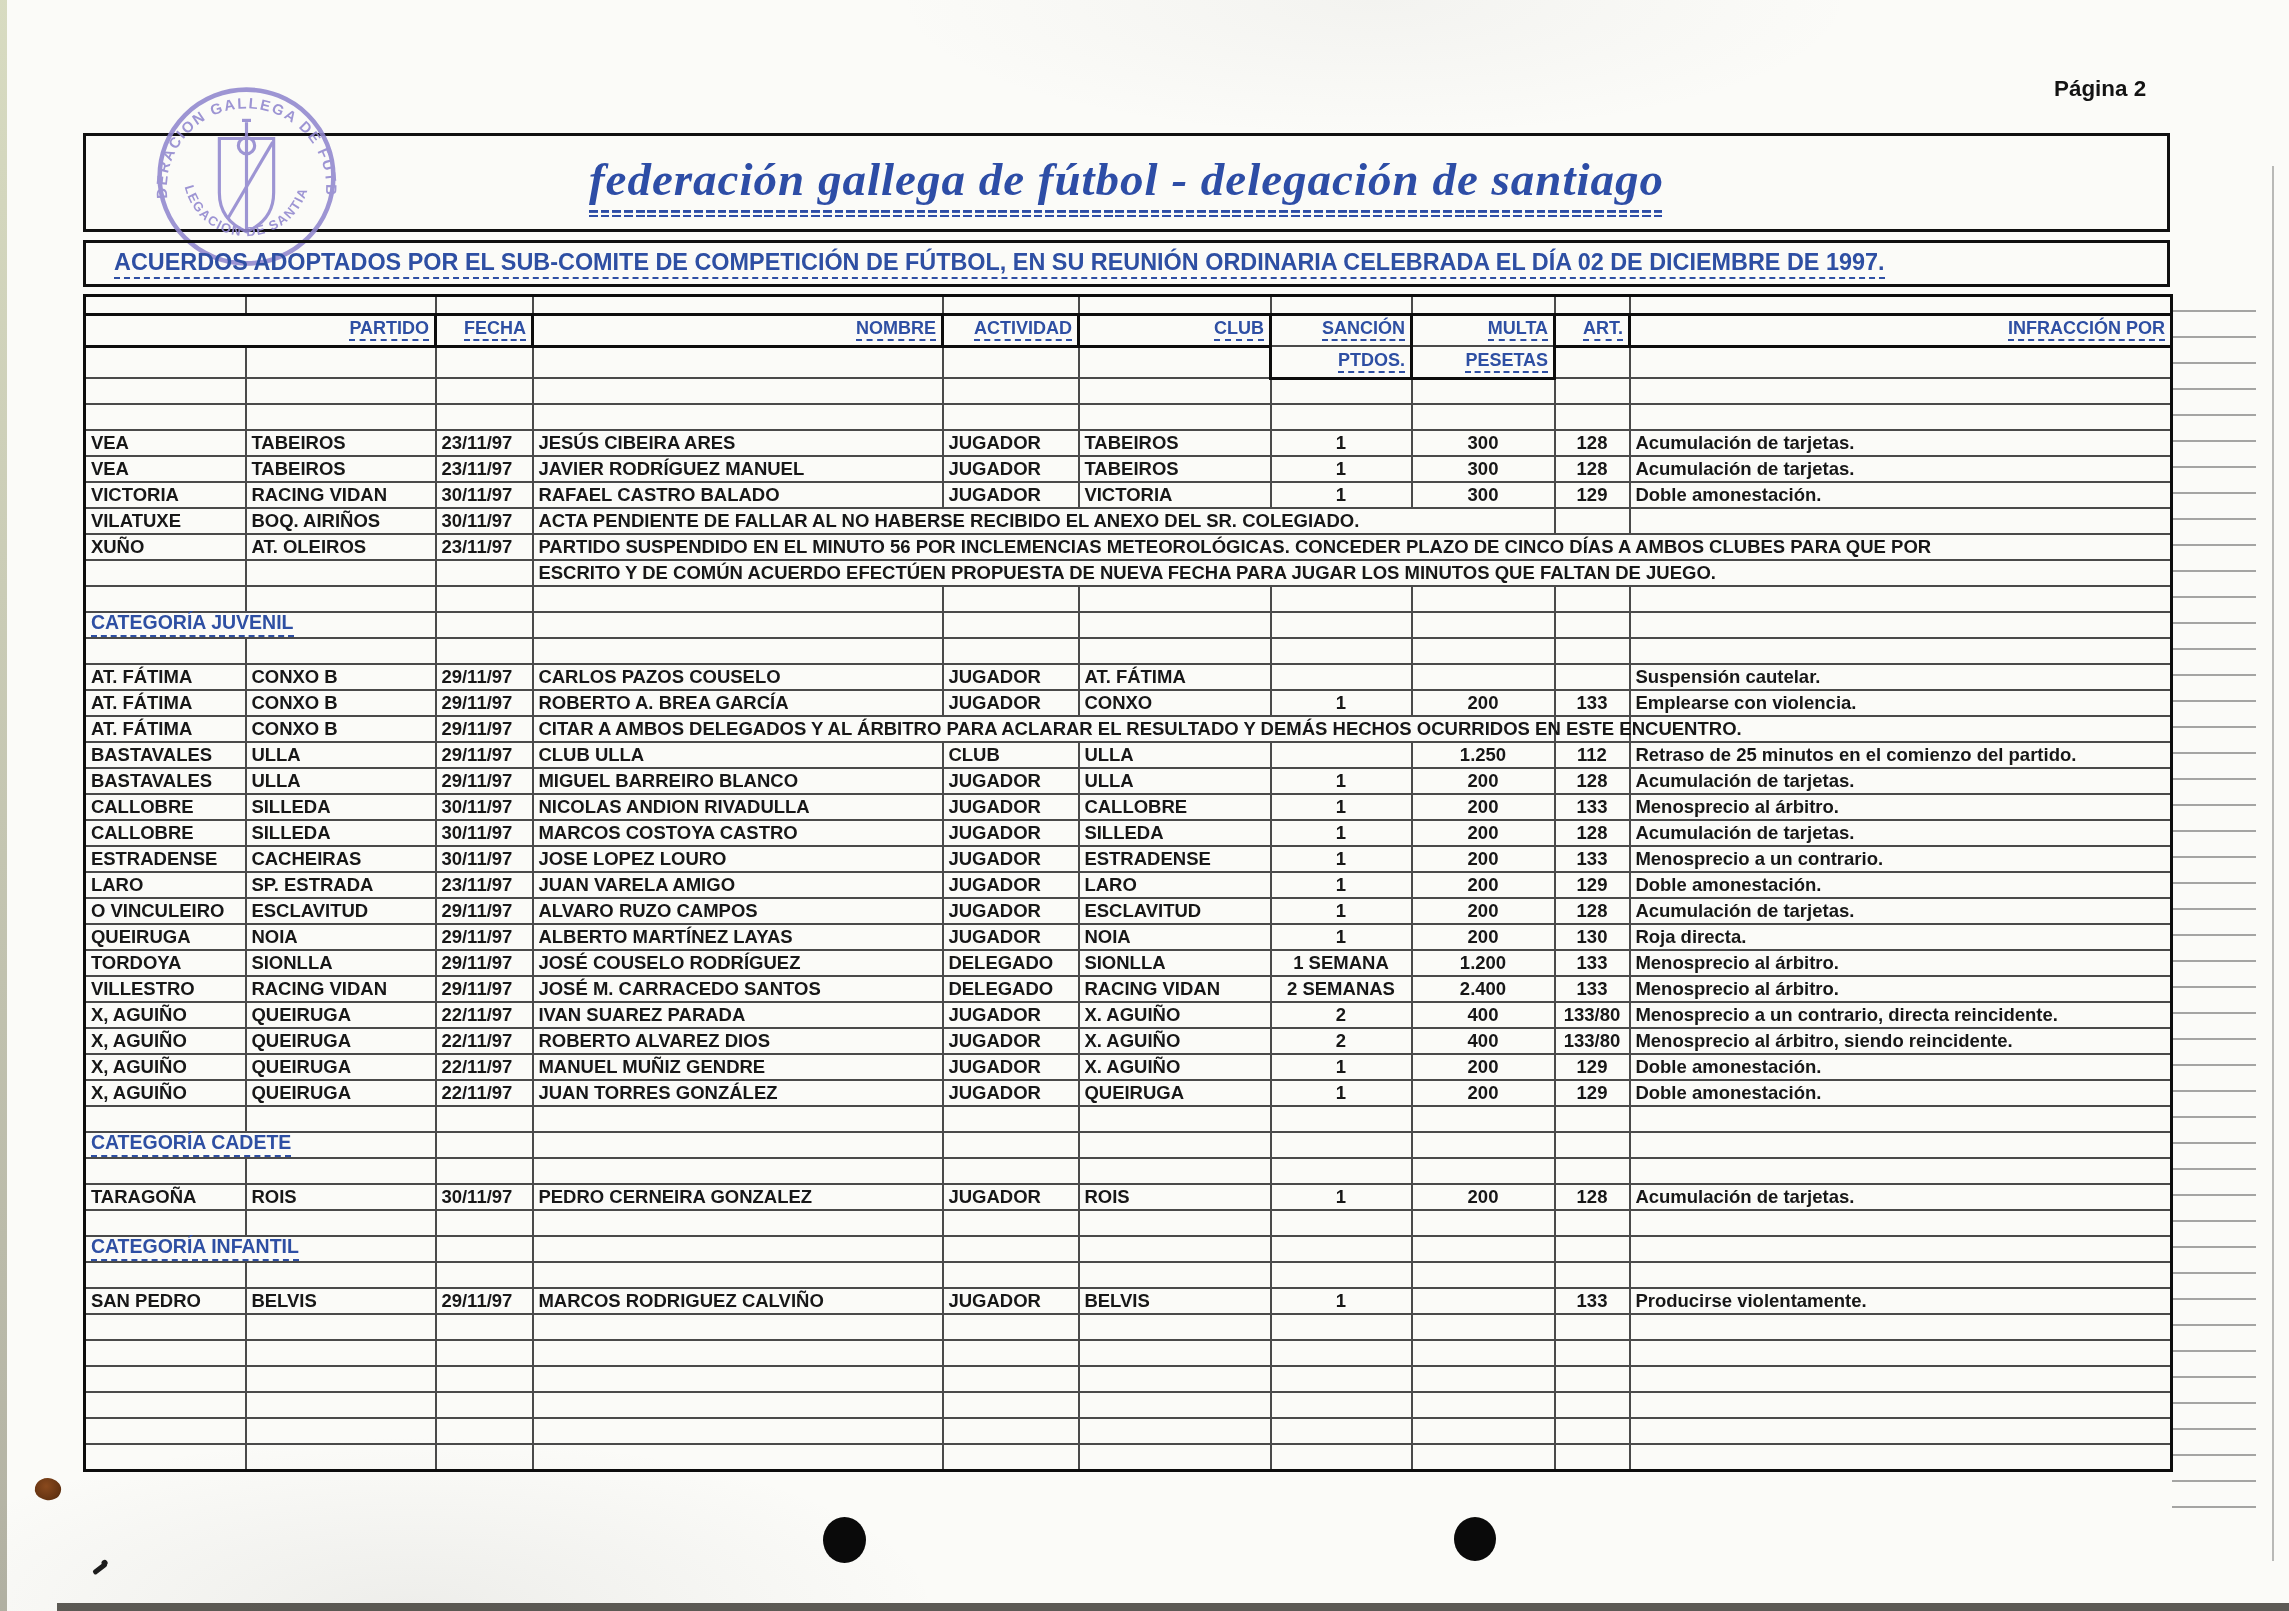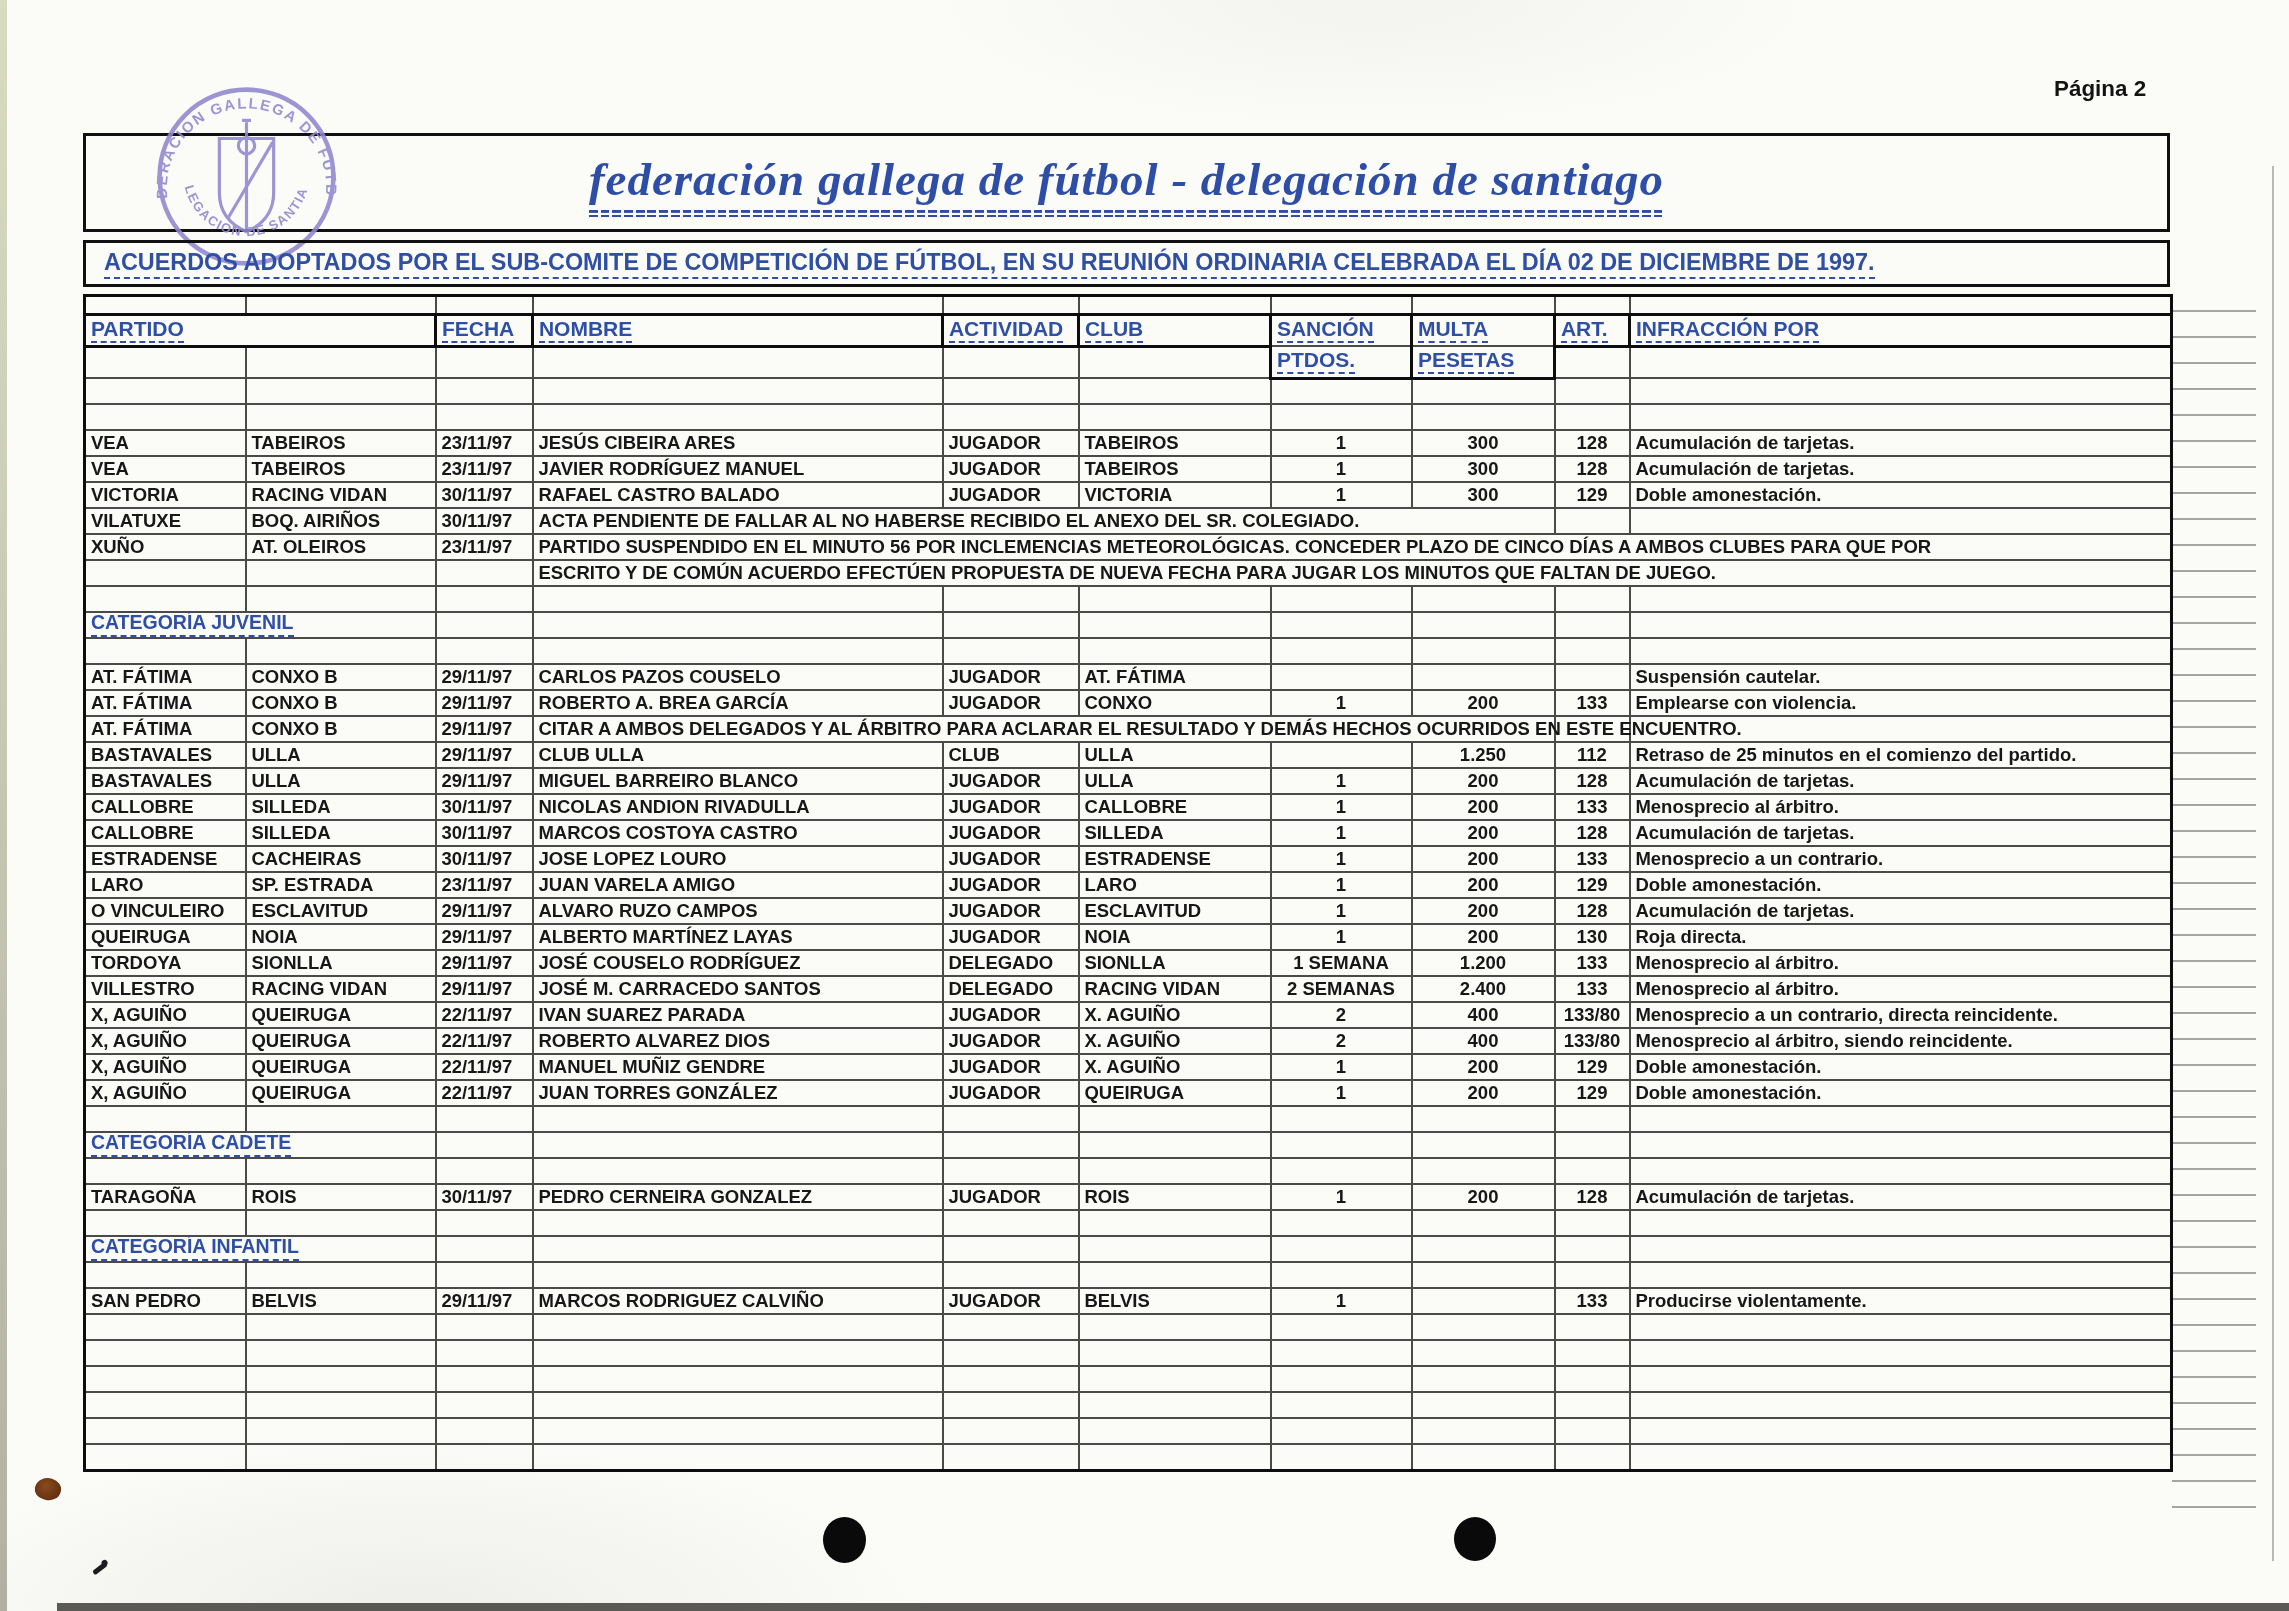--- a/index.html
+++ b/index.html
@@ -30,37 +30,37 @@
   .title-box{position:absolute;left:83px;top:133px;width:2087px;height:99px;border:3.9px solid #101010;
     box-sizing:border-box;display:flex;align-items:center;justify-content:center;}
   .title-text{display:inline-block;color:#2d4da6;font-family:Liberation Serif, serif;
     font-weight:700;font-style:italic;font-size:47px;letter-spacing:1px;padding-top:3.9px;}
   .title-text::after{content:"";display:block;height:6.8px;margin-top:3.9px;
     background:
       repeating-linear-gradient(90deg,#2d4da6 0 8.8px, transparent 8.8px 11.7px),
       repeating-linear-gradient(90deg,#2d4da6 0 8.8px, transparent 8.8px 11.7px);
     background-size:100% 2.9px,100% 2px;background-position:0 0,0 4.9px;background-repeat:no-repeat;}
   .subtitle-box{position:absolute;left:83px;top:240px;width:2087px;height:47px;border:3.9px solid #101010;
-    box-sizing:border-box;display:flex;align-items:center;padding-left:18px;}
+    box-sizing:border-box;display:flex;align-items:center;padding-left:28px;}
   .subtitle-text{color:#2e4fa3;font-weight:700;font-size:23.4px;display:inline-block;
     border-bottom:2.9px dashed #2e4fa3;padding-bottom:1px;}
 
   
   .stamp{position:absolute;left:156px;top:86px;opacity:.88;}
 
   
   .tbl-wrap{position:absolute;left:83px;top:294px;}
   table{border-collapse:collapse;table-layout:fixed;width:2087px;border:3.9px solid #0d0d0d;}
   td{border:2px solid #4a4a4a;padding:0 4.9px;height:26px;box-sizing:border-box;
      font-weight:700;font-size:18.5px;line-height:1;color:#171717;
      white-space:nowrap;overflow:hidden;}
   tr.spacer td{height:18.5px;}
   tr.hrow td{height:32px;}
   td.c{text-align:center;}
-  td.hd{color:#2e4fa3;text-align:left;font-size:21px;overflow:visible;}
+  td.hd{color:#2e4fa3;text-align:right;font-size:18px;overflow:visible;}
   .u{display:inline-block;border-bottom:2.9px dashed #2e4fa3;padding-bottom:2px;}
   td.sec{color:#2e4fa3;font-size:19.5px;overflow:visible;}
   td.tT{border-top:3.9px solid #0d0d0d;} td.tB{border-bottom:3.9px solid #0d0d0d;}
   td.tL{border-left:3.9px solid #0d0d0d;} td.tR{border-right:3.9px solid #0d0d0d;}
   td.merged{overflow:visible;}
 </style>
 </head>
 <body>
 
 <div class="paper">

